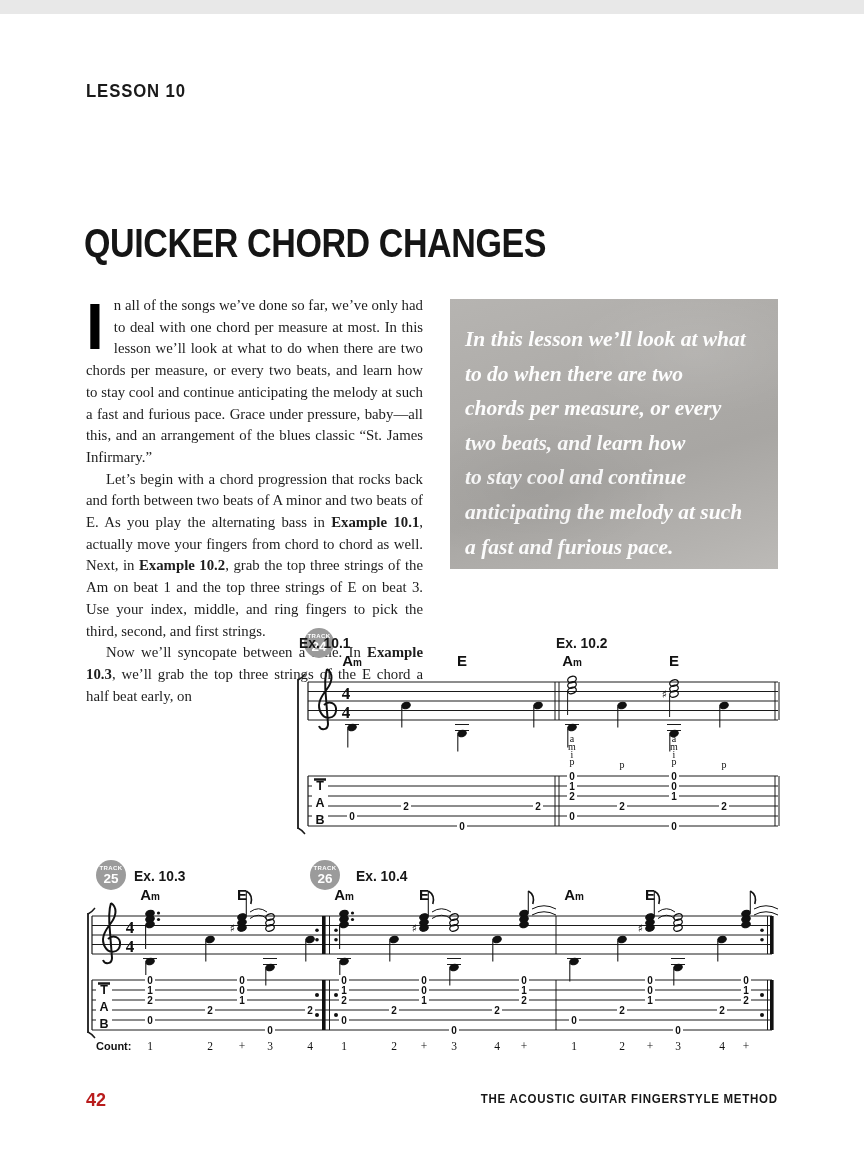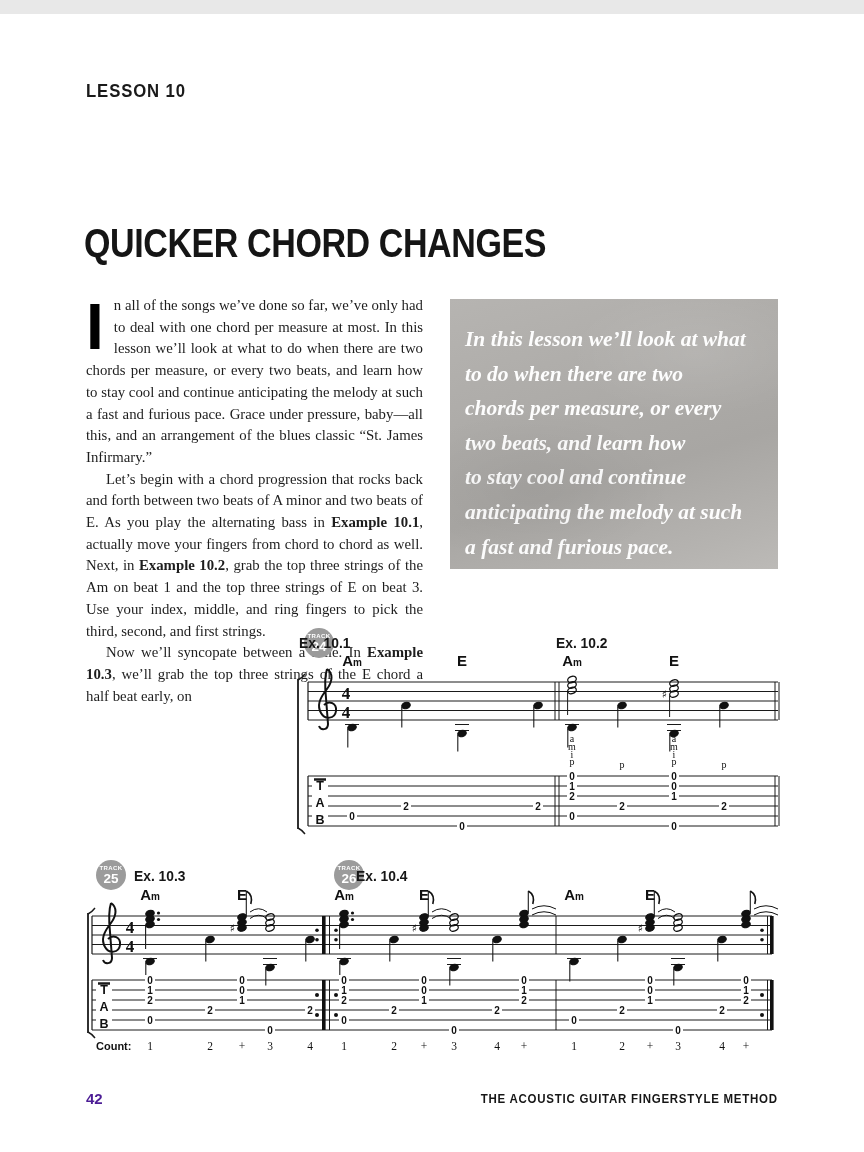--- a/index.html
+++ b/index.html
@@ -24,21 +24,21 @@
                         radial-gradient(ellipse 200px 110px at 25% 70%,rgba(0,0,0,.05),rgba(0,0,0,0) 70%);}
   .pq-line{font-family:"Liberation Serif",serif;font-style:italic;font-weight:bold;color:#fdfdfd;
            font-size:21.5px;line-height:34.6px;white-space:nowrap;}
   .badge{position:absolute;width:30px;height:30px;border-radius:50%;background:#9b9b9b;
          color:#fff;text-align:center;}
   .badge .bt{font-size:6px;font-weight:bold;letter-spacing:.4px;margin-top:5px;line-height:7px;}
   .badge .bn{font-size:13.5px;font-weight:bold;line-height:13px;}
   .exlabel{position:absolute;font-size:15px;font-weight:bold;letter-spacing:0px;color:#161616;
            transform:scaleX(.92);transform-origin:0 50%;white-space:nowrap;}
   .notation{position:absolute;}
-  .pagenum{position:absolute;left:86px;top:1076px;font-weight:bold;font-size:15px;color:#4c1d95;}
+  .pagenum{position:absolute;left:86px;top:1076px;font-weight:bold;font-size:18px;color:#b91c1c;}
   .booktitle{position:absolute;right:86px;top:1078px;font-weight:bold;font-size:12.5px;
              letter-spacing:.8px;transform:scaleX(.92);transform-origin:100% 50%;color:#161616;white-space:nowrap;}
   
   .tabnum{font:bold 10px "Liberation Sans",sans-serif;fill:#111;}
   .fing{font:10px "Liberation Serif",serif;fill:#111;}
   .count{font:11.5px "Liberation Serif",serif;fill:#111;}
   .clabel{font:bold 11px "Liberation Sans",sans-serif;fill:#111;}
   .chordmain{font:bold 15px "Liberation Sans",sans-serif;fill:#111;}
   .chordsuf{font:bold 10px "Liberation Sans",sans-serif;fill:#111;}
   .tsig{font:bold 17px "Liberation Serif",serif;fill:#111;}
@@ -70,21 +70,21 @@
   </div>
 
   <div class="badge" style="left:304px;top:614px;text-align:center;">
     <div class="bt">TRACK</div>
     <div class="bn">24</div>
   </div>
   <div class="badge" style="left:96px;top:846px;">
     <div class="bt">TRACK</div>
     <div class="bn">25</div>
   </div>
-  <div class="badge" style="left:334px;top:846px;">
+  <div class="badge" style="left:310px;top:846px;">
     <div class="bt">TRACK</div>
     <div class="bn">26</div>
   </div>
 
   <div class="exlabel" style="left:299px;top:620px;">Ex. 10.1</div>
   <div class="exlabel" style="left:556px;top:620px;">Ex. 10.2</div>
   <div class="exlabel" style="left:134px;top:853px;">Ex. 10.3</div>
   <div class="exlabel" style="left:356px;top:853px;">Ex. 10.4</div>
 
   <svg id="sys1" class="notation" viewBox="0 0 500 194" style="left: 290px; top: 628px; width: 500px; height: 194px;">

